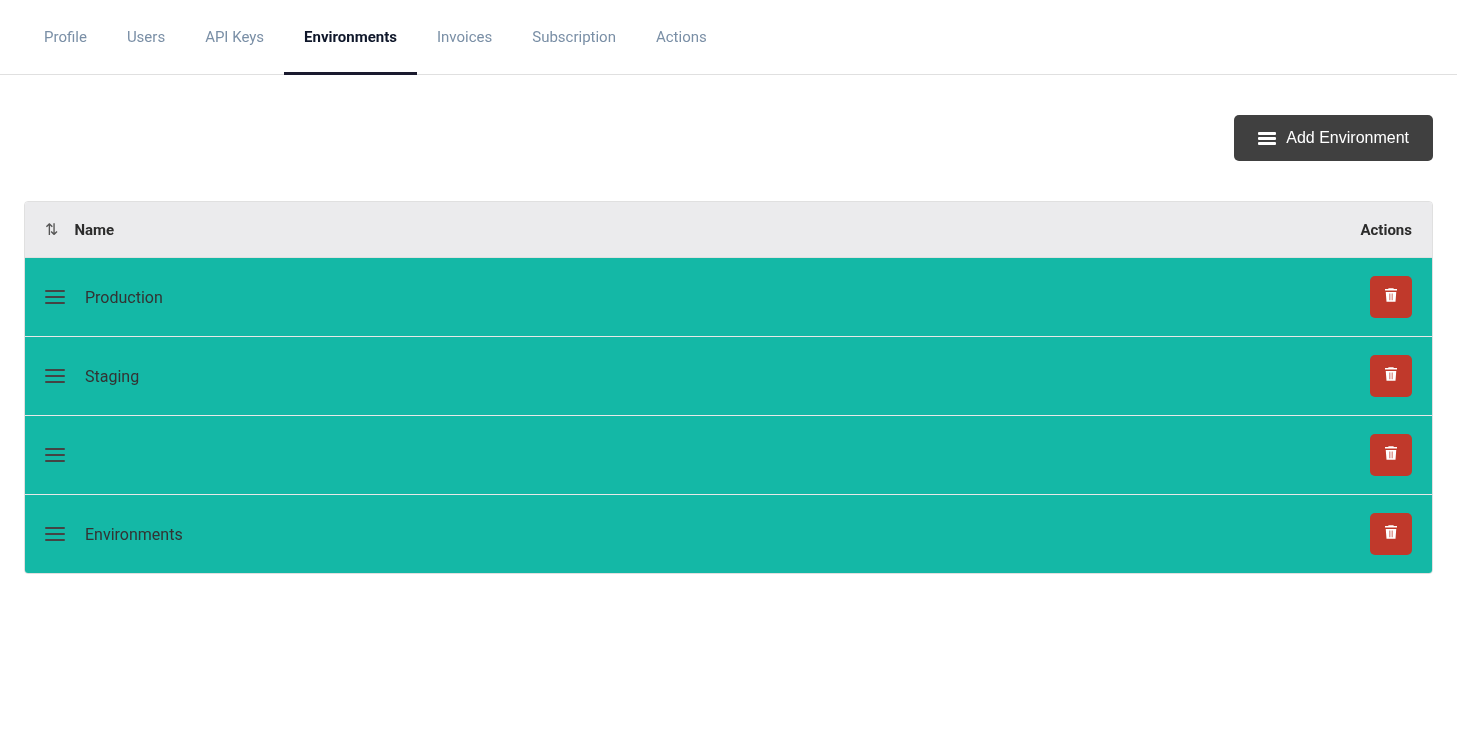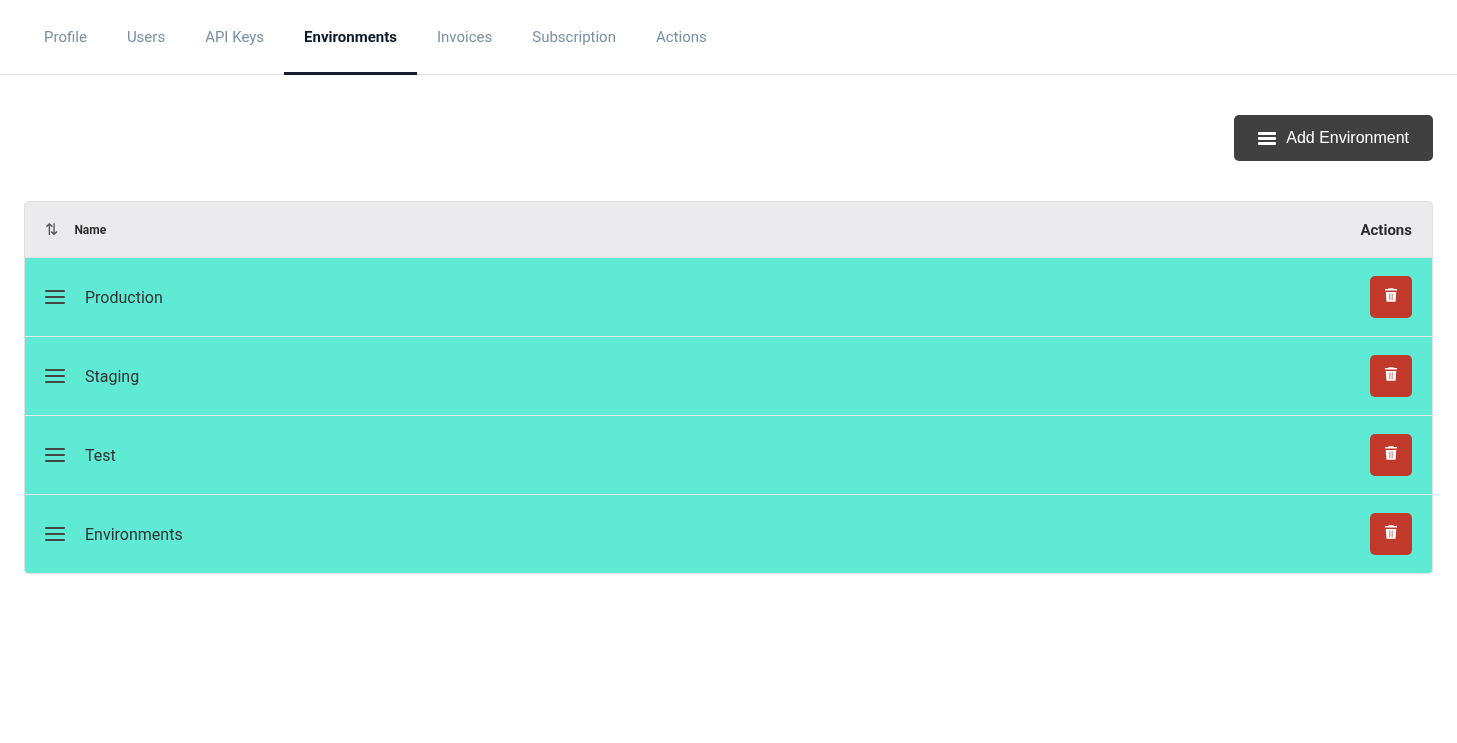--- a/index.html
+++ b/index.html
@@ -111,39 +111,39 @@
     .sort-icon {
       margin-right: 16px;
       color: #555;
       font-size: 16px;
       cursor: pointer;
       user-select: none;
     }
 
     .col-name {
       font-weight: 700;
-      font-size: 12px;
+      font-size: 15px;
       color: #2c2c2c;
       flex: 1;
     }
 
     .col-actions {
       font-weight: 700;
       font-size: 15px;
       color: #2c2c2c;
       width: 80px;
       text-align: right;
     }
 
     .table-row {
       display: flex;
       align-items: center;
       padding: 18px 20px;
       border-bottom: 1px solid #e8e8e8;
-      background: #5eead4;
+      background: #14b8a6;
       justify-content: space-between;
     }
 
     .table-row:last-child {
       border-bottom: none;
     }
 
     .drag-handle {
       display: flex;
       flex-direction: column;
@@ -251,21 +251,20 @@
           </svg>
         </span>
       </button>
     </div>
         <div class="table-row">
       <span class="drag-handle">
         <span></span>
         <span></span>
         <span></span>
       </span>
-      <span class="row-name">Test</span>
       <button class="delete-btn">
         <span class="trash-icon">
           <svg viewBox="0 0 24 24" xmlns="http://www.w3.org/2000/svg">
             <path d="M9 3h6l1 1h4v2H4V4h4L9 3zm-4 5h14l-1 13H6L5 8zm5 2v9h1v-9h-1zm3 0v9h1v-9h-1z"></path>
           </svg>
         </span>
       </button>
     </div>
         <div class="table-row">
       <span class="drag-handle">

